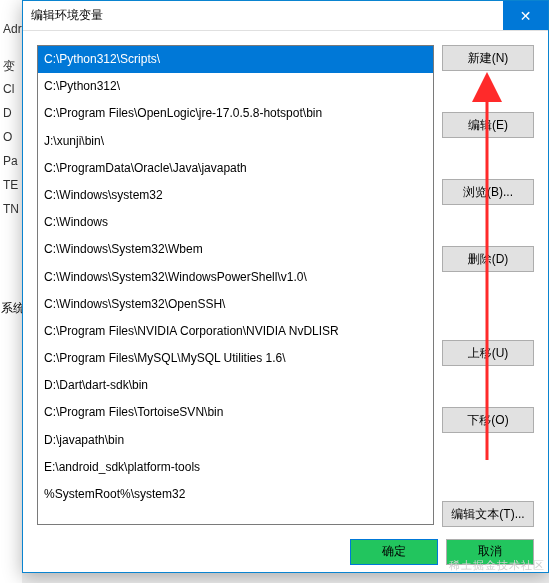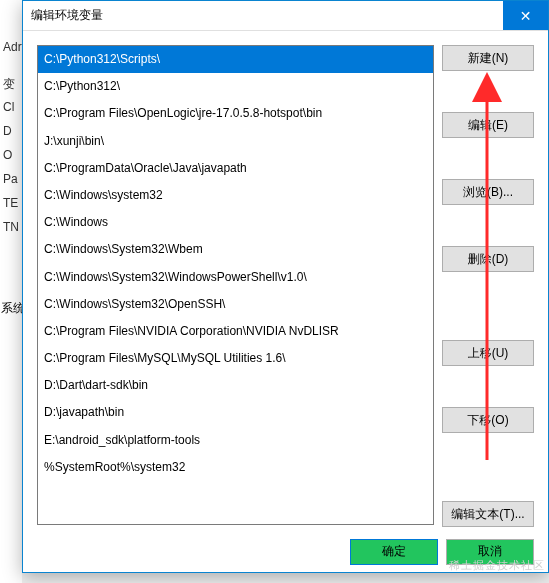--- a/index.html
+++ b/index.html
@@ -1,17 +1,17 @@
 <!DOCTYPE html>
 <html><head>
 <meta charset="utf-8">
 <style>
   * { box-sizing: border-box; font-family: "Microsoft YaHei", "Segoe UI", sans-serif; }
   body { margin: 0; width: 549px; height: 583px; background: #f0f0f0; overflow: hidden; position: relative; }
-  .bg-left { position: absolute; left: 0; top: 0; width: 22px; height: 583px; background: #fff; font-size: 12px; color: #333; padding-top: 40px; }
+  .bg-left { position: absolute; left: 0; top: 0; width: 22px; height: 583px; background: #fff; font-size: 12px; color: #333; padding-top: 22px; }
   .bg-left div { height: 24px; padding-left: 3px; white-space: nowrap; overflow: hidden; }
   .sys-lbl { position: absolute; left: 1px; top: 300px; font-size: 12px; }
   .dialog { position: absolute; left: 22px; top: 0; width: 527px; height: 573px; background: #fff; border: 1px solid #0a84d0; box-shadow: 0 4px 18px rgba(0,0,0,.3); display: flex; flex-direction: column; }
   .titlebar { height: 30px; background: #fff; display: flex; align-items: center; border-bottom: 1px solid #e0e0e0; }
   .titlebar .title { flex: 1; padding-left: 8px; font-size: 12px; color: #000; }
   .titlebar .close { width: 45px; height: 29px; background: #0078d7; color: #fff; display: flex; align-items: center; justify-content: center; font-size: 14px; cursor: pointer; }
   .body { flex: 1; display: flex; padding: 14px 14px 0 14px; gap: 8px; }
   .listbox { flex: 1; border: 1px solid #7a7a7a; background: #fff; font-size: 12px; overflow-y: scroll; height: 480px; }
   .listbox::-webkit-scrollbar { width: 17px; }
   .listbox::-webkit-scrollbar-track { background: #f0f0f0; }
@@ -59,20 +59,21 @@
         <div class="item">J:\xunji\bin\</div>
         <div class="item">C:\ProgramData\Oracle\Java\javapath</div>
         <div class="item">C:\Windows\system32</div>
         <div class="item">C:\Windows</div>
         <div class="item">C:\Windows\System32\Wbem</div>
         <div class="item">C:\Windows\System32\WindowsPowerShell\v1.0\</div>
         <div class="item">C:\Windows\System32\OpenSSH\</div>
         <div class="item">C:\Program Files\NVIDIA Corporation\NVIDIA NvDLISR</div>
         <div class="item">C:\Program Files\MySQL\MySQL Utilities 1.6\</div>
         <div class="item">D:\Dart\dart-sdk\bin</div>
+        <div class="item">C:\Program Files\TortoiseSVN\bin</div>
         <div class="item">D:\javapath\bin</div>
         <div class="item">E:\android_sdk\platform-tools</div>
         <div class="item">%SystemRoot%\system32</div>
       </div>
     <div class="side">
       <button>新建(N)</button>
       <div class="spacer"></div>
       <button>编辑(E)</button>
       <div class="spacer"></div>
       <button>浏览(B)...</button>

